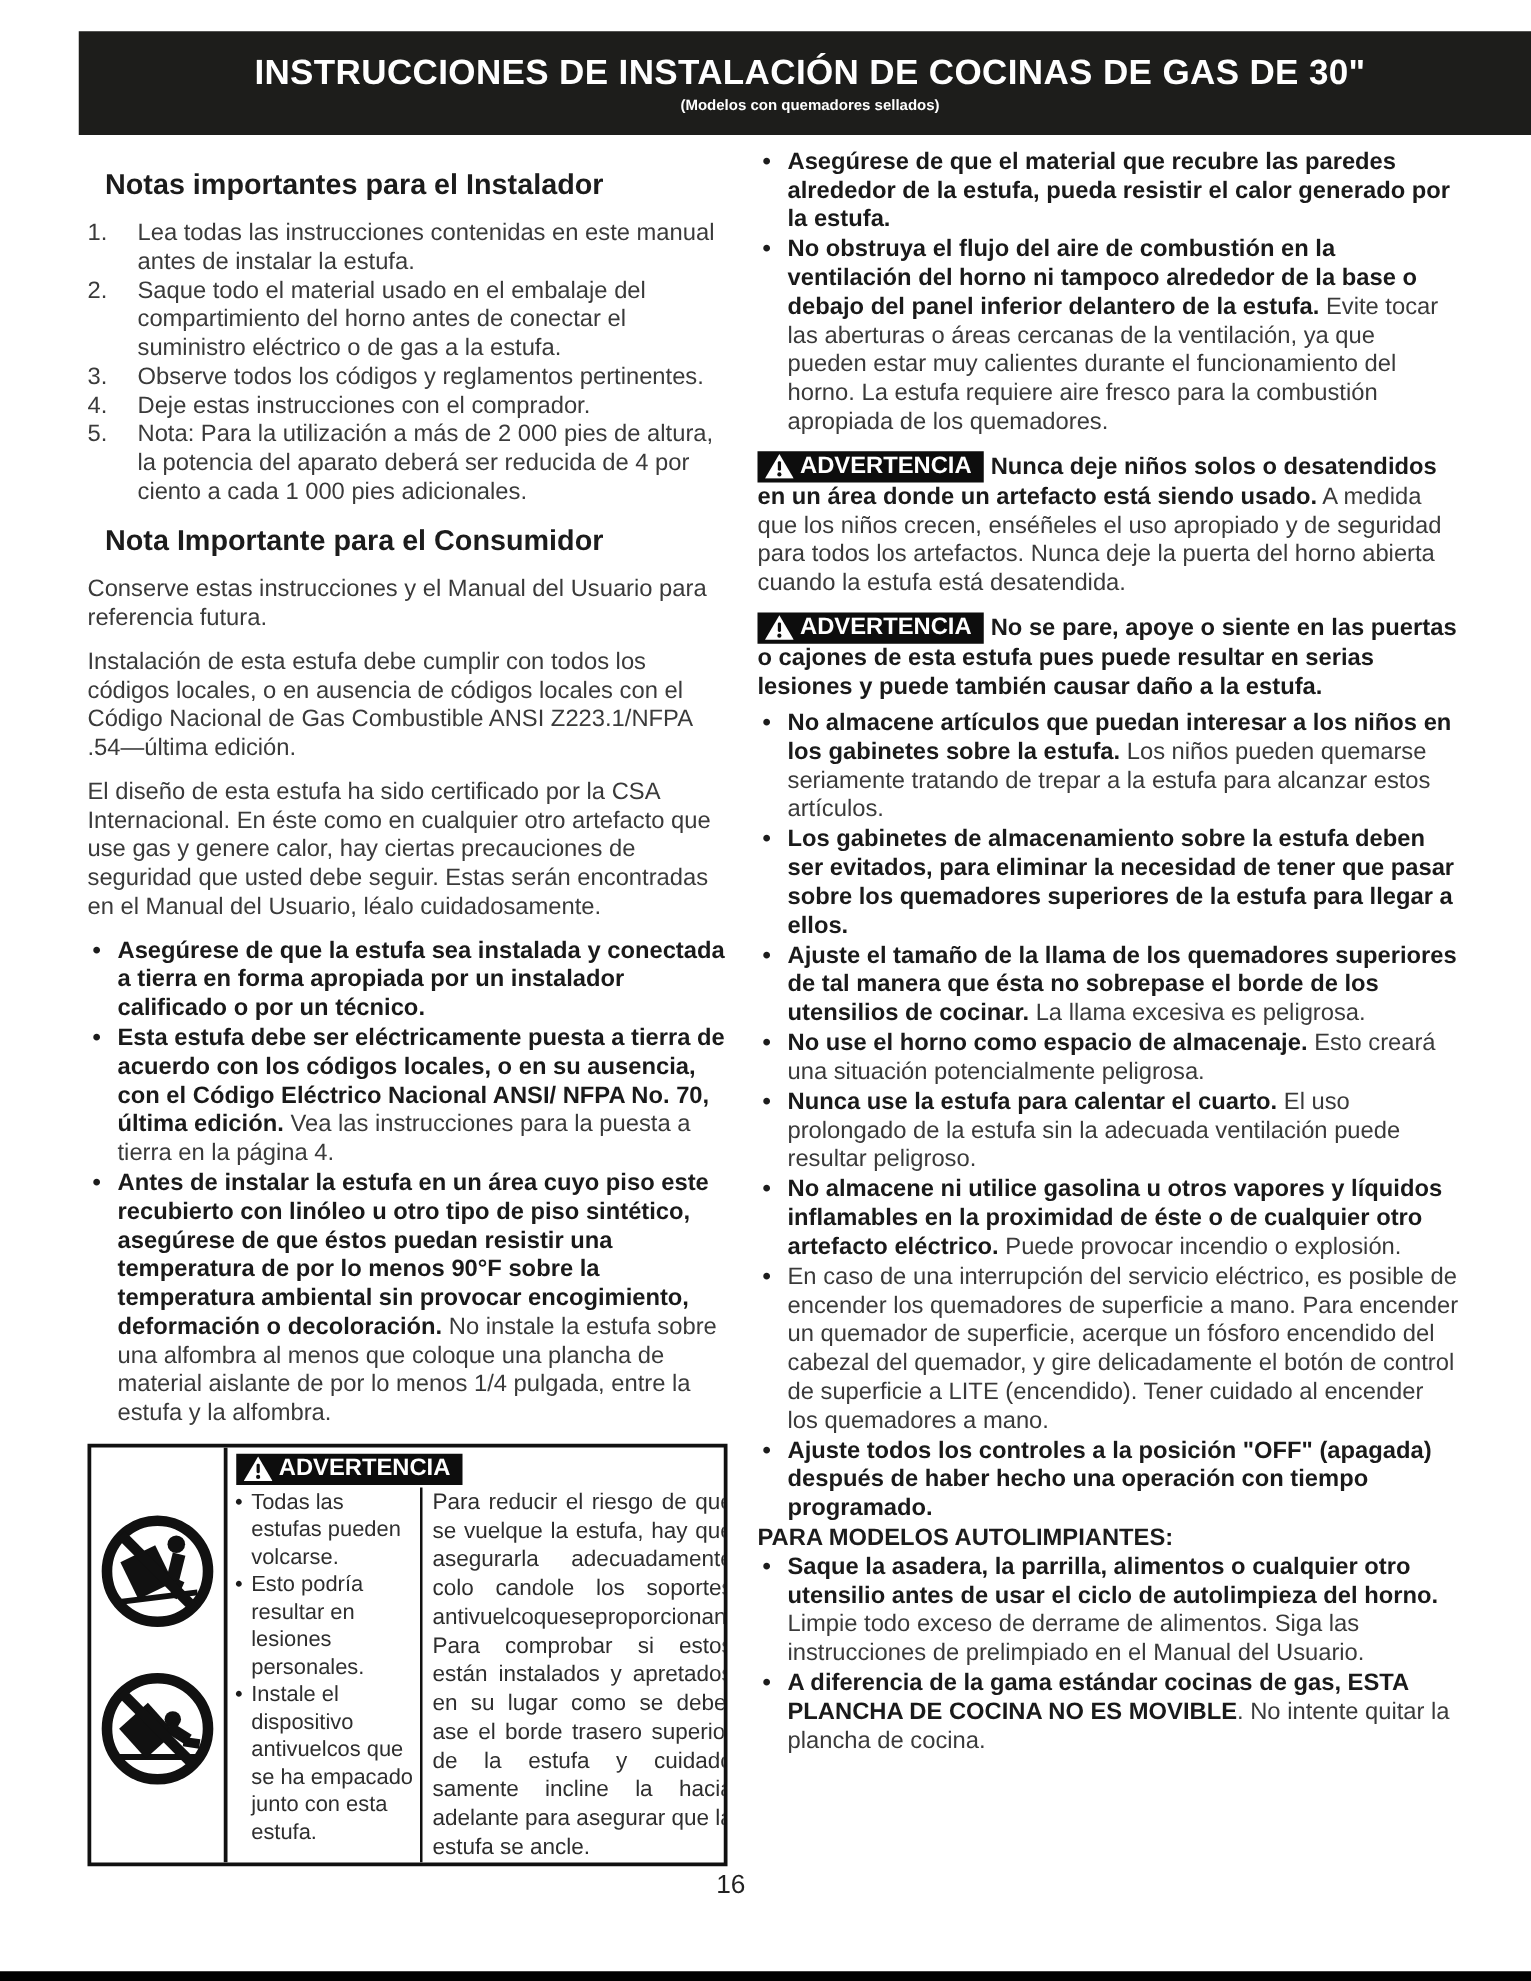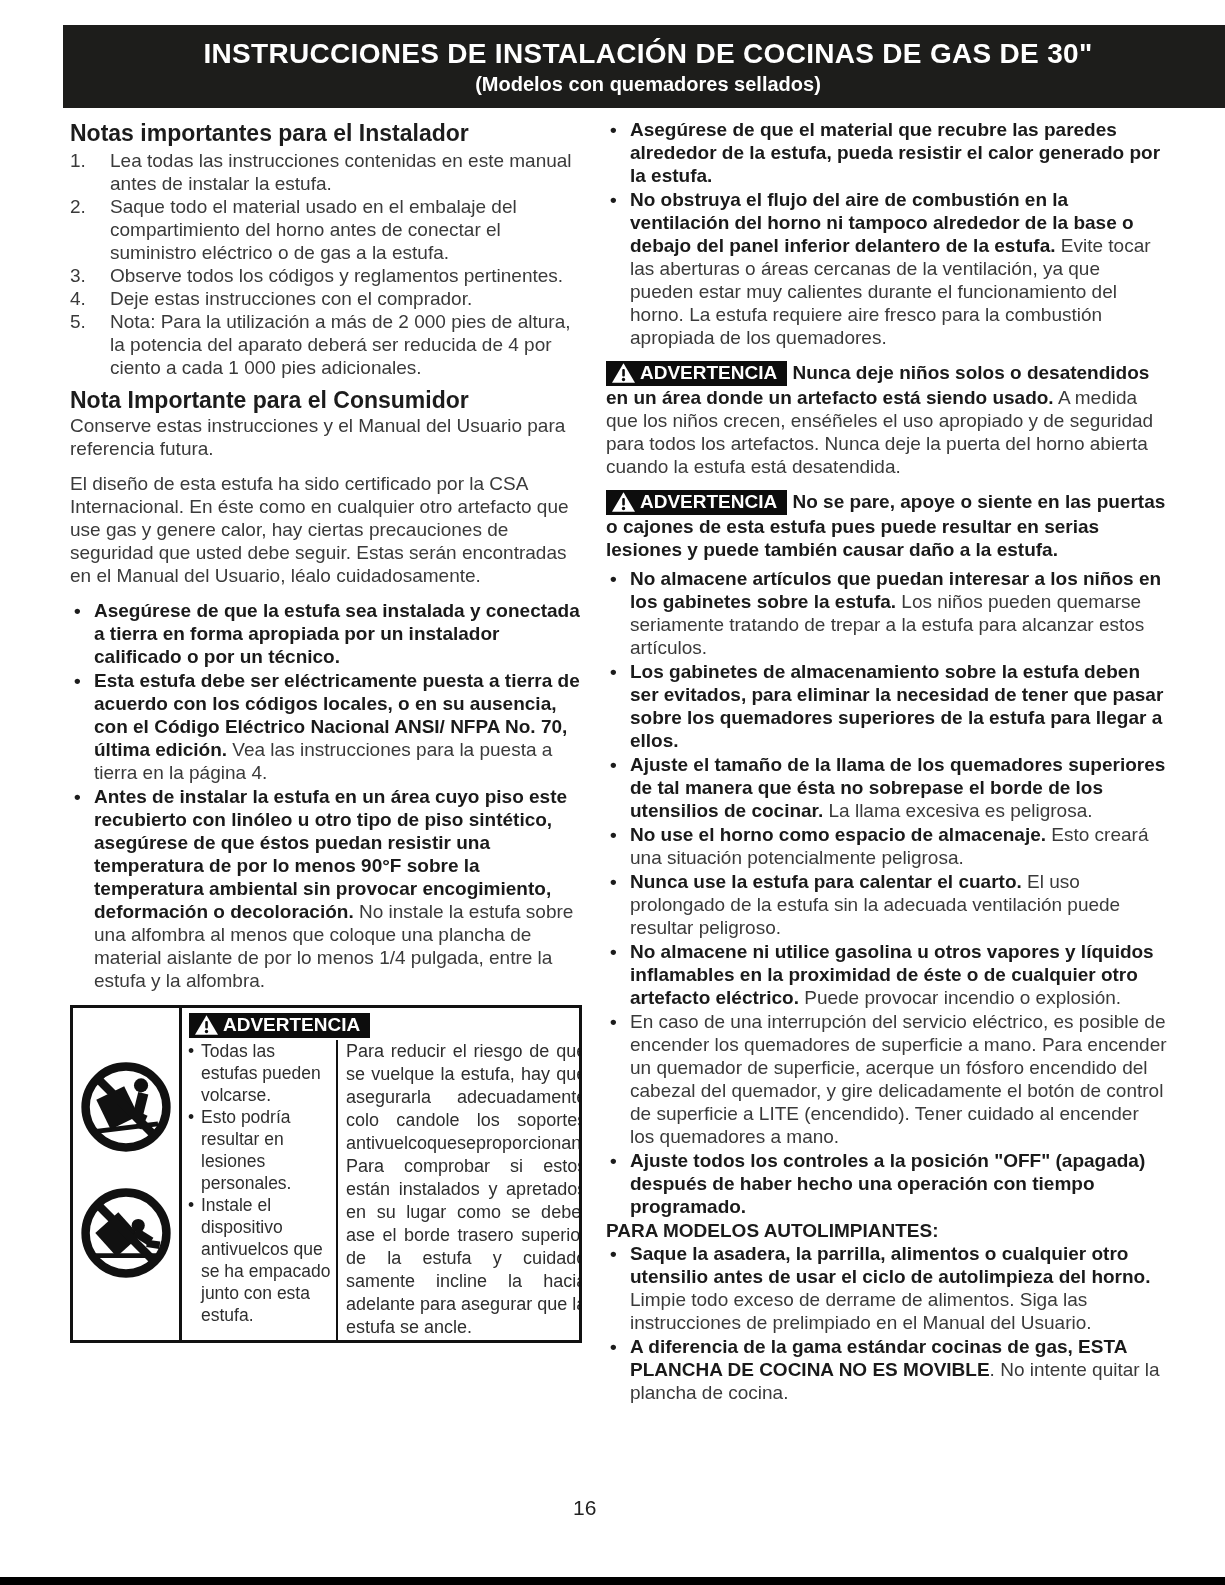--- a/index.html
+++ b/index.html
@@ -2,25 +2,25 @@
 <html><head>
 <meta charset="utf-8">
 <style>
   html,body{margin:0;padding:0;background:#fff;}
   .page{position:relative;width:1225px;height:1585px;background:#fff;overflow:hidden;
         font-family:"Liberation Sans", sans-serif;color:#3a3a3a;}
   
   .banner{position:absolute;left:63px;top:25px;width:1170px;height:83px;background:#1d1d1b;
           color:#fff;display:flex;flex-direction:column;justify-content:center;align-items:center;}
   .banner-title{font-size:28px;font-weight:bold;letter-spacing:.3px;}
-  .banner-sub{font-size:20px;font-weight:bold;margin-top:3px;}
+  .banner-sub{font-size:12px;font-weight:bold;margin-top:3px;}
   
   .col-left{position:absolute;left:70px;top:120px;width:512px;font-size:19px;line-height:23px;}
   .col-right{position:absolute;left:606px;top:118px;width:562px;font-size:19px;line-height:23px;}
-  h3{font-size:23px;line-height:27px;color:#1c1c1c;margin:0;font-weight:bold;}
+  h3{font-size:23px;line-height:27px;color:#1c1c1c;margin:14px;font-weight:bold;}
   .bigtitle{font-size:37px;line-height:49px;font-weight:bold;color:#1c1c1c;margin:20px 0 2px 0;letter-spacing:-.5px;}
   p.body{margin:0 0 12px 0;}
   ol.num{list-style:none;margin:2px 0 8px 0;padding:0;}
   ol.num li{display:flex;}
   .num-n{width:40px;flex:none;}
   .num-t{flex:1;}
   ul.bul{list-style:none;margin:6px 0 0 0;padding:0;}
   ul.bul li{position:relative;padding-left:24px;margin:0 0 1px 0;}
   ul.bul li::before{content:"•";position:absolute;left:4px;top:0;color:#1c1c1c;font-weight:bold;}
   .bt{font-weight:bold;color:#1a1a1a;}
@@ -80,20 +80,21 @@
         </li>
       <li>
           <span class="num-n">5.</span>
           <span class="num-t">Nota: Para la utilización a más de 2 000 pies de altura, la potencia del aparato deberá ser reducida de 4 por ciento a cada 1 000 pies adicionales.</span>
         </li>
     </ol>
 
     <h3>Nota Importante para el Consumidor</h3>
     <p class="body">Conserve estas instrucciones y el Manual del Usuario para referencia futura.</p>
 
+    <p class="body">Instalación de esta estufa debe cumplir con todos los códigos locales, o en ausencia de códigos locales con el Código Nacional de Gas Combustible ANSI Z223.1/NFPA .54—última edición.</p>
     <p class="body">El diseño de esta estufa ha sido certificado por la CSA Internacional. En éste como en cualquier otro artefacto que use gas y genere calor, hay ciertas precauciones de seguridad que usted debe seguir. Estas serán encontradas en el Manual del Usuario, léalo cuidadosamente.</p>
 
     <ul class="bul">
       <li><span class="bt">Asegúrese de que la estufa sea instalada y conectada a tierra en forma apropiada por un instalador calificado o por un técnico.</span><span class="rt"></span></li>
       <li><span class="bt">Esta estufa debe ser eléctricamente puesta a tierra de acuerdo con los códigos locales, o en su ausencia, con el Código Eléctrico Nacional ANSI/ NFPA No. 70, última edición.</span><span class="rt"> Vea las instrucciones para la puesta a tierra en la página 4.</span></li>
       <li><span class="bt">Antes de instalar la estufa en un área cuyo piso este recubierto con linóleo u otro tipo de piso sintético, asegúrese de que éstos puedan resistir una temperatura de por lo menos 90°F sobre la temperatura ambiental sin provocar encogimiento, deformación o decoloración.</span><span class="rt"> No instale la estufa sobre una alfombra al menos que coloque una plancha de material aislante de por lo menos 1/4 pulgada, entre la estufa y la alfombra.</span></li>
     </ul>
 
     <div class="warnbox">
       <div class="wb-icons">

